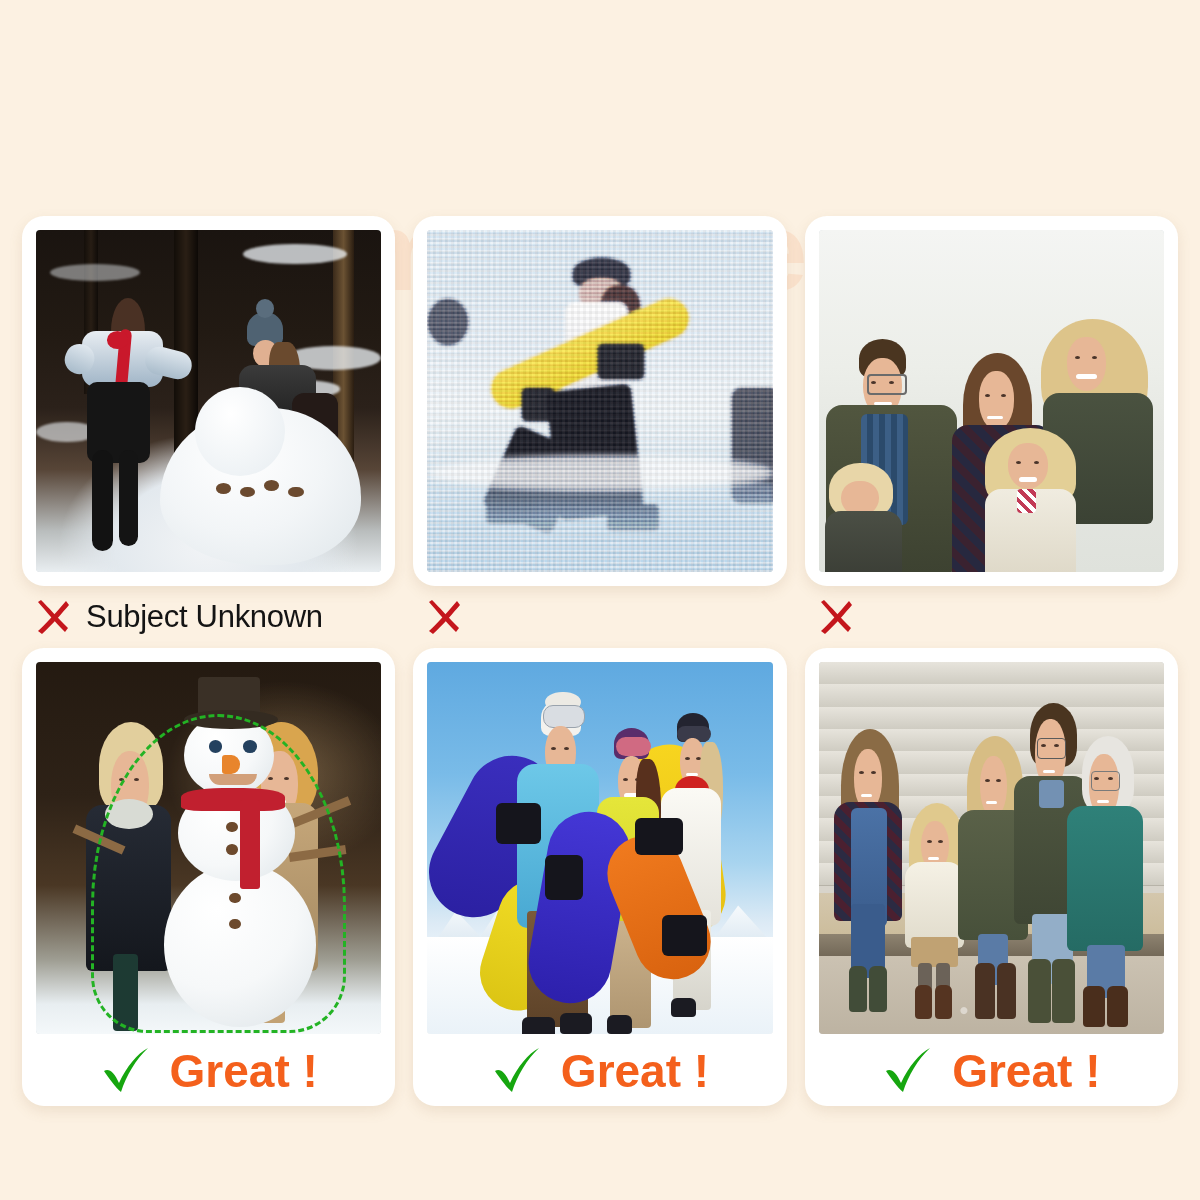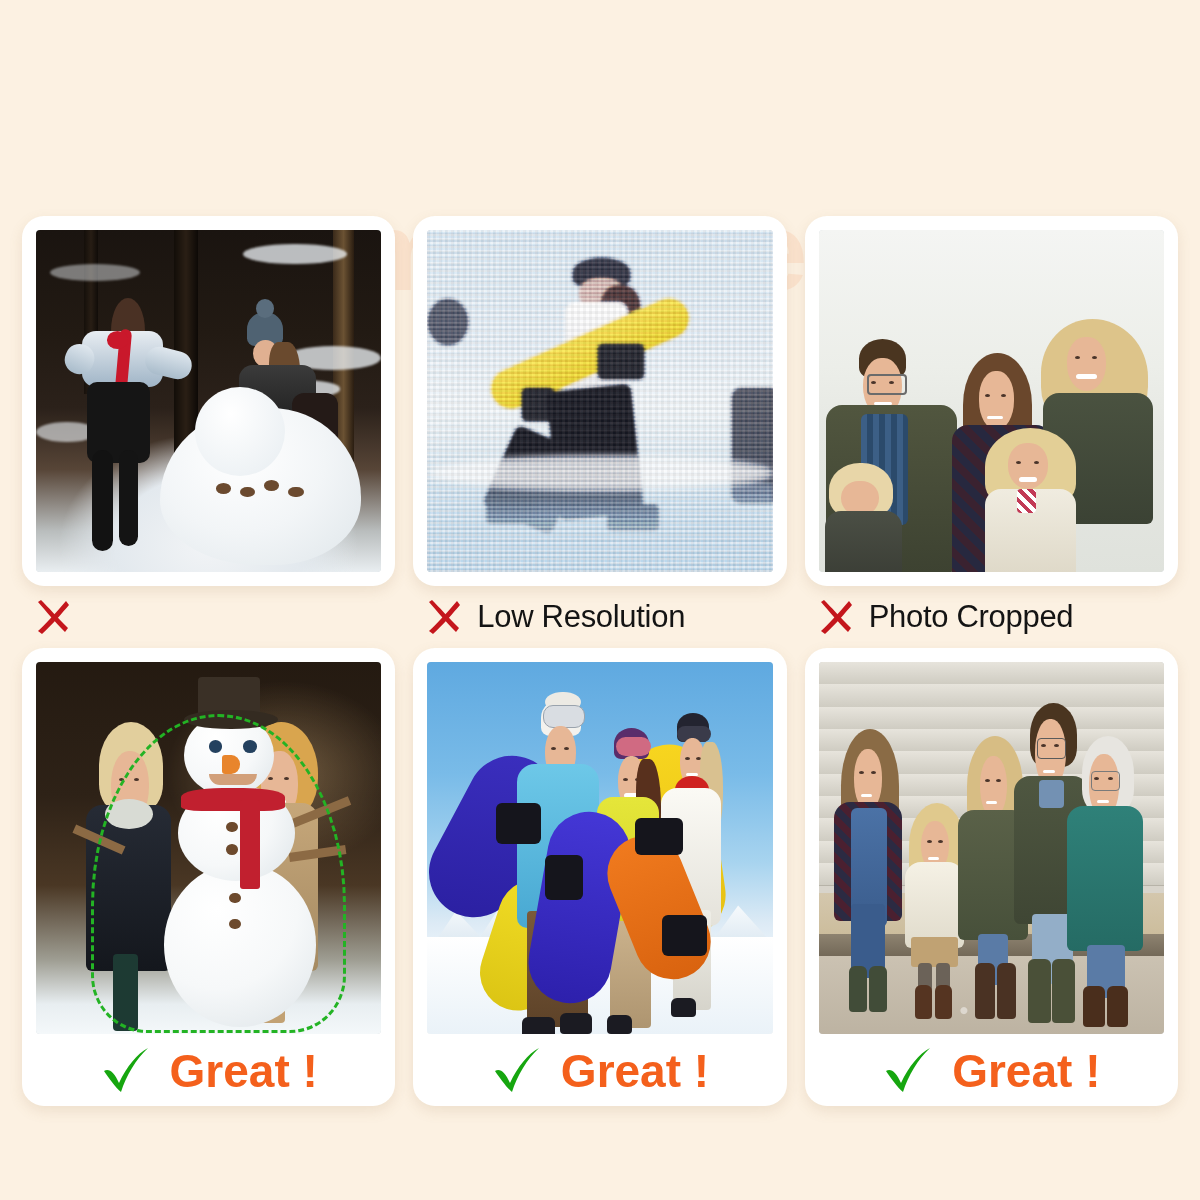--- a/index.html
+++ b/index.html
@@ -285,20 +285,21 @@
             <div class="coal" style="left:66%;top:73%;"></div>
             <div class="coal" style="left:73%;top:75%;"></div>
           </div>
         </div>
       </div>
       <div class="caption">
         <svg class="xmark" viewBox="0 0 40 40">
           <path d="M6 5 C13 13, 24 26, 33 35 L36 31 C27 22, 15 9, 9 3 Z" fill="#C4161C"></path>
           <path d="M34 4 C27 12, 15 26, 6 34 L10 37 C19 29, 31 15, 37 8 Z" fill="#C4161C"></path>
         </svg>
+        <span class="label">Subject Unknown</span>
       </div>
     </div>
 
     <div class="cell">
       <div class="card top">
         <div class="photo">
           <div class="scene">
             <div class="lowres-bg"></div>
 
             <div class="blur2" style="position:absolute;inset:0;">
@@ -321,21 +322,20 @@
             <div class="noise"></div>
             <div class="pixelate"></div>
           </div>
         </div>
       </div>
       <div class="caption">
         <svg class="xmark" viewBox="0 0 40 40">
           <path d="M6 5 C13 13, 24 26, 33 35 L36 31 C27 22, 15 9, 9 3 Z" fill="#C4161C"></path>
           <path d="M34 4 C27 12, 15 26, 6 34 L10 37 C19 29, 31 15, 37 8 Z" fill="#C4161C"></path>
         </svg>
-        <span class="label">Low Resolution</span>
       </div>
     </div>
 
     <div class="cell">
       <div class="card top">
         <div class="photo">
           <div class="scene">
             <div class="fam-bg"></div>
 
             <div class="fig" style="left:2%;top:32%;width:40%;height:68%;">
@@ -383,21 +383,20 @@
               <div style="position:absolute;left:34%;top:40%;width:16%;height:16%;background:repeating-linear-gradient(45deg,#c23a56 0 4px,#ffffff 4px 8px);border-radius:4px;"></div>
             </div>
           </div>
         </div>
       </div>
       <div class="caption">
         <svg class="xmark" viewBox="0 0 40 40">
           <path d="M6 5 C13 13, 24 26, 33 35 L36 31 C27 22, 15 9, 9 3 Z" fill="#C4161C"></path>
           <path d="M34 4 C27 12, 15 26, 6 34 L10 37 C19 29, 31 15, 37 8 Z" fill="#C4161C"></path>
         </svg>
-        <span class="label">Photo Cropped</span>
       </div>
     </div>
 
     <div class="cell">
       <div class="card bottom">
         <div class="photo">
           <div class="scene">
             <div class="snowman-bg"></div>
 
             <div class="fig" style="left:14%;top:16%;width:30%;height:80%;">

